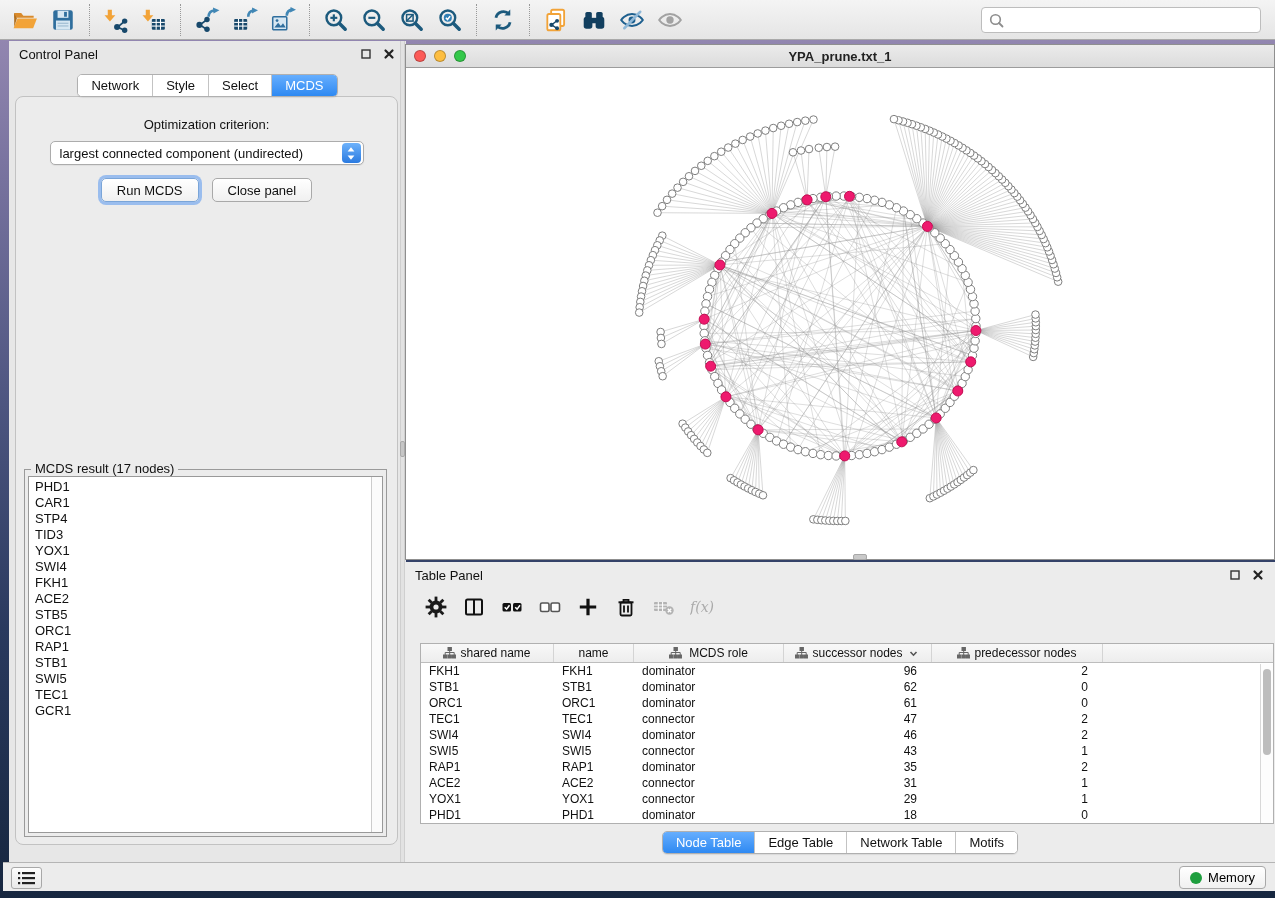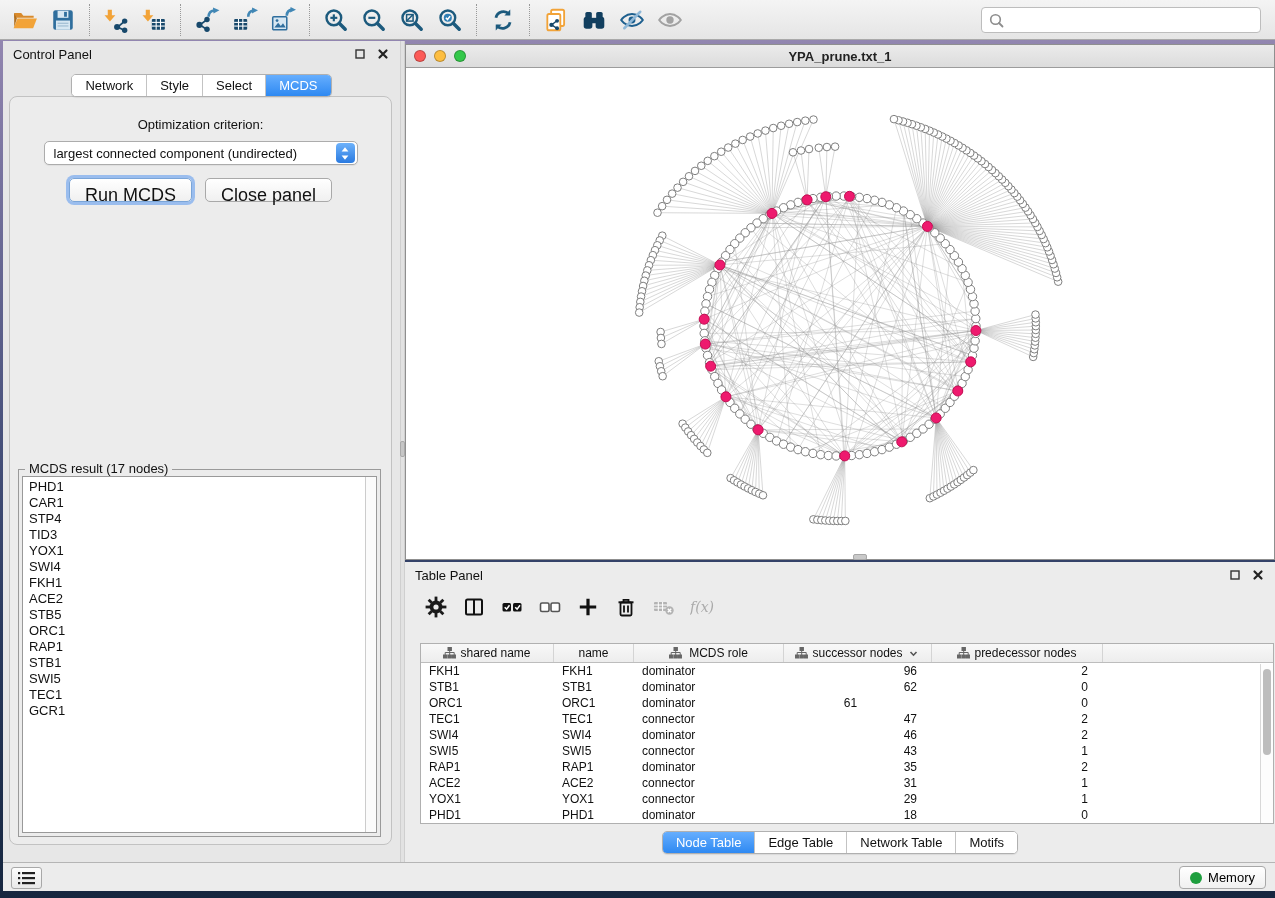--- a/index.html
+++ b/index.html
@@ -21,36 +21,36 @@
   .tbtn.disabled { opacity:.9; }
   .tsep { height:32px; border-left:1px dotted #999; margin:0 7px; }
   #search-wrap { position:absolute; right:14px; top:7px; width:280px; height:26px;
     background:#fff; border:1px solid #bdbdbd; border-radius:4px; display:flex; align-items:center; padding-left:6px; }
   #search-wrap input { border:none; outline:none; flex:1; height:20px; font-size:13px; background:transparent; margin-left:4px; }
   
   .panel-titlebar { height:26px; display:flex; align-items:center; padding:0 10px; font-size:13px; color:#111; }
   .win-btns { margin-left:auto; display:flex; gap:8px; align-items:center; }
   .win-btn { width:15px; height:15px; display:flex; align-items:center; justify-content:center; background:none; border:none; }
   
-  #control-panel { position:absolute; left:3px; top:41px; width:397px; height:821px; background:#e7e7e7; }
+  #control-panel { position:absolute; left:9px; top:41px; width:397px; height:821px; background:#e7e7e7; }
   #cp-tabs { display:flex; justify-content:center; margin-top:7px; position:relative; z-index:2; }
   .seg { display:inline-flex; border:1px solid #b0b0b0; border-radius:5px; overflow:hidden; background:#fff; box-shadow:0 1px 1px rgba(0,0,0,.08);align-items:center; }
   .seg .tab { padding:3px 13px; font-size:13px; background:#fff; border:none; border-left:1px solid #c3c3c3; color:#111; }
   .seg .tab:first-child { border-left:none; }
   .seg .tab.active { background:linear-gradient(#66aefe,#2e89f2); color:#fff; }
   #cp-box { position:absolute; left:6px; right:8px; top:55px; bottom:17px;
     background:#ececec; border:1px solid #c2c2c2; border-radius:8px; }
   #opt-label { text-align:center; margin-top:20px; font-size:13px; }
   #criterion-row { display:flex; justify-content:center; margin-top:9px; }
   #criterion-select { width:314px; height:24px; background:#fff; border:1px solid #acacac; border-radius:5px;
     display:flex; align-items:center; padding-left:9px; font-size:13px; box-shadow:0 1px 1px rgba(0,0,0,.06); }
   #criterion-select .stepper { margin-left:auto; margin-right:2px; width:19px; height:20px; border-radius:4px;
     background:linear-gradient(#6db2fb,#2a7ae0); display:flex; align-items:center; justify-content:center; }
   #btn-row { display:flex; justify-content:center; gap:13px; margin-top:13px; }
-  .mac-btn { font-family:"Liberation Sans",sans-serif; font-size:18px; height:24px; padding:6px 15px;
+  .mac-btn { font-family:"Liberation Sans",sans-serif; font-size:13px; height:24px; padding:0 15px;
     background:linear-gradient(#ffffff,#f0f0f0); border:1px solid #a9a9a9; border-radius:5px; color:#111; }
   .mac-btn.focused { box-shadow:0 0 0 3px rgba(110,165,240,.65); border-color:#7aa5d8; }
   #mcds-group { position:absolute; left:8px; right:10px; top:372px; height:368px; border:1px solid #9a9a9a; }
   #mcds-legend { position:absolute; top:-9px; left:6px; background:#ececec; padding:0 4px; font-size:13px; }
   #mcds-list { position:absolute; left:3px; right:3px; top:6px; bottom:3px; background:#fff; border:1px solid #999;
     overflow:hidden; padding:2px 0 0 6px; }
   .mcds-item { font-size:13px; line-height:16px; color:#111; }
   #mcds-scroll { position:absolute; right:4px; top:7px; bottom:4px; width:11px; background:#fbfbfb; border-left:1px solid #ccc; }
   
   #v-splitter { position:absolute; left:400px; top:41px; width:5px; height:821px; background:#e2e2e2;
@@ -1164,21 +1164,21 @@
           <div class="tcell txt" style="width: 133px;">STB1</div>
           <div class="tcell txt" style="width: 80px;">STB1</div>
           <div class="tcell txt" style="width: 150px;">dominator</div>
           <div class="tcell num" style="width: 148px;">62</div>
           <div class="tcell num" style="width: 171px;">0</div>
         </div>
         <div class="trow">
           <div class="tcell txt" style="width: 133px;">ORC1</div>
           <div class="tcell txt" style="width: 80px;">ORC1</div>
           <div class="tcell txt" style="width: 150px;">dominator</div>
-          <div class="tcell num" style="width: 148px; text-align: center;">61</div>
+          <div class="tcell num" style="width: 148px;">61</div>
           <div class="tcell num" style="width: 171px;">0</div>
         </div>
         <div class="trow">
           <div class="tcell txt" style="width: 133px;">TEC1</div>
           <div class="tcell txt" style="width: 80px;">TEC1</div>
           <div class="tcell txt" style="width: 150px;">connector</div>
           <div class="tcell num" style="width: 148px;">47</div>
           <div class="tcell num" style="width: 171px;">2</div>
         </div>
         <div class="trow">

